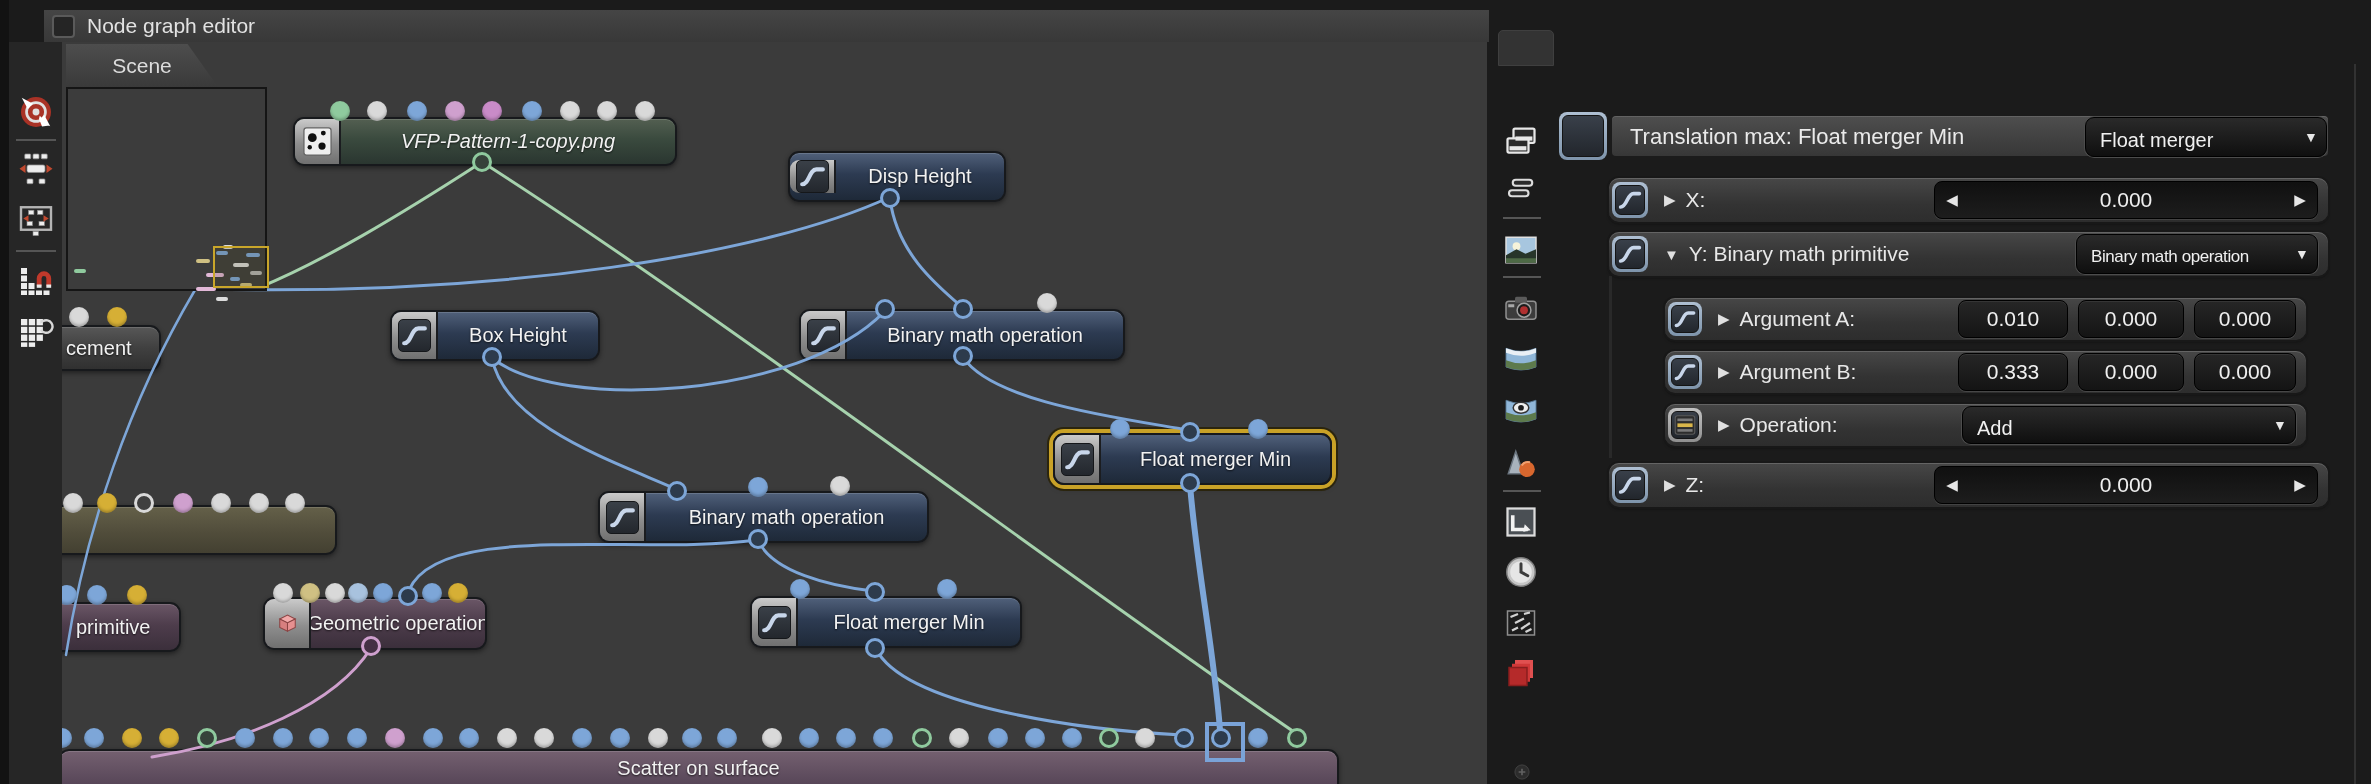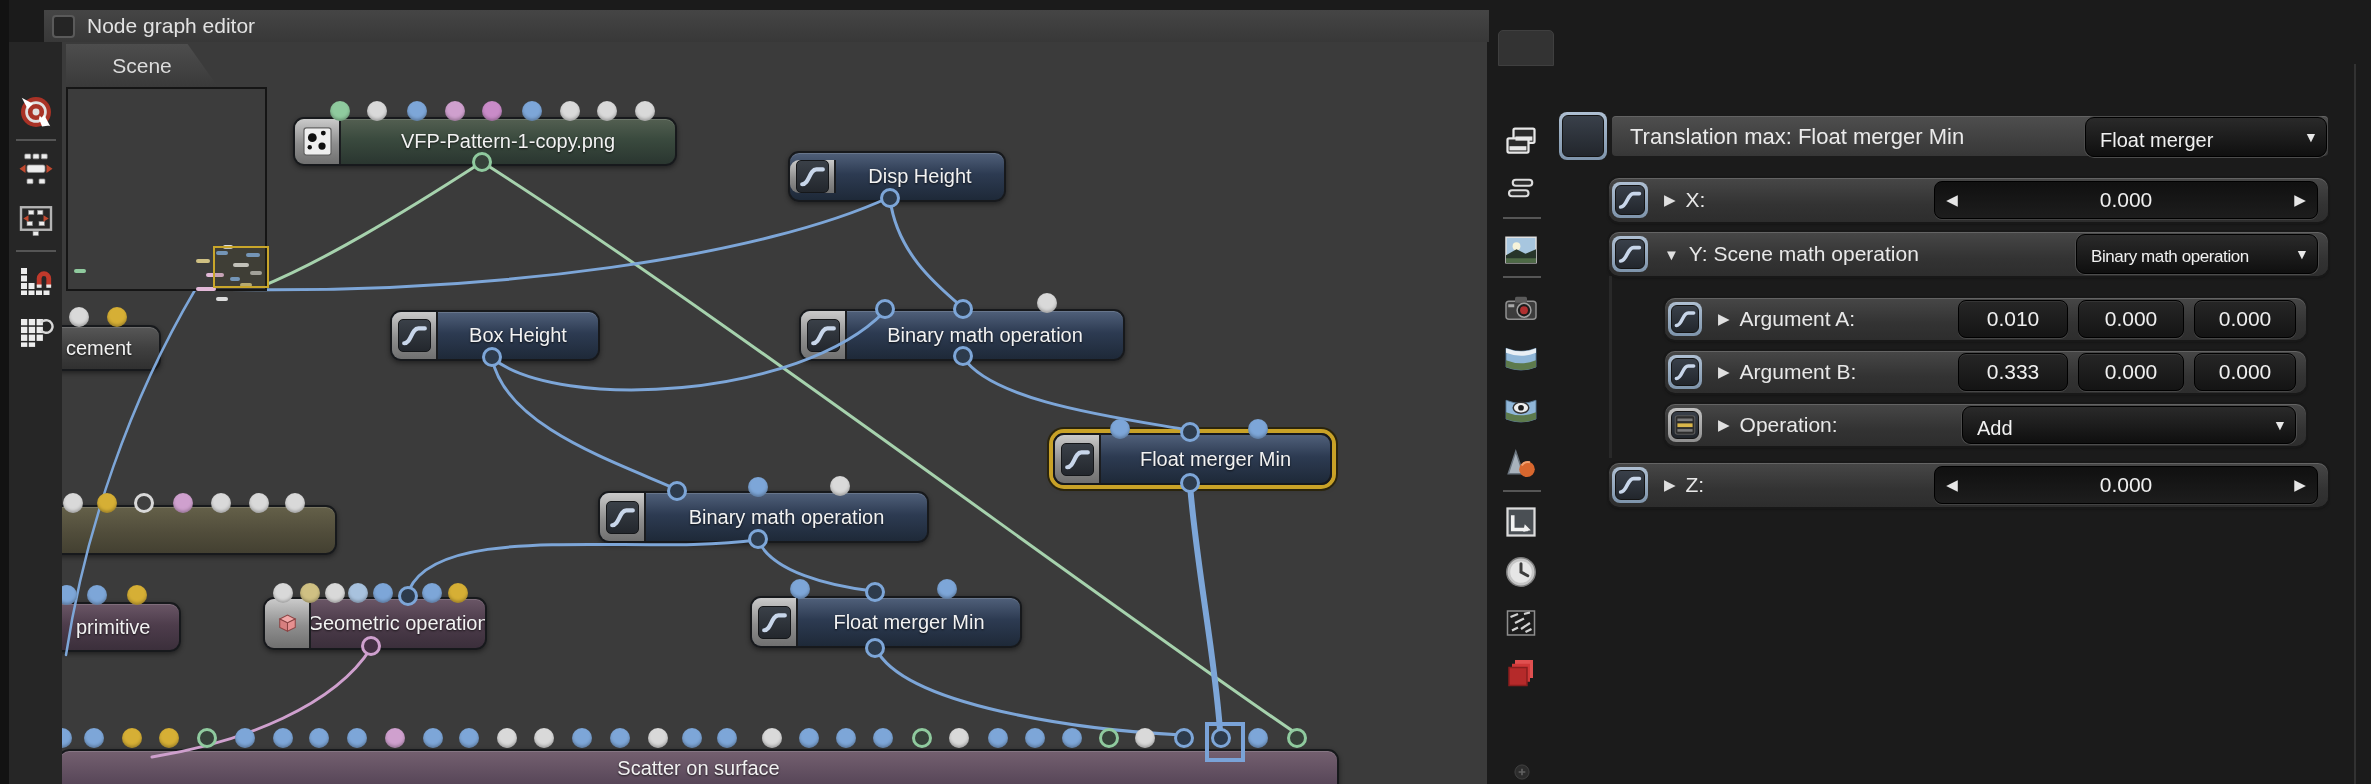--- a/index.html
+++ b/index.html
@@ -29,21 +29,21 @@
   .node{position:absolute;z-index:2;display:flex;align-items:stretch;border-radius:11px;
     border:2px solid #17191c;box-shadow:0 2px 5px rgba(0,0,0,.45), inset 0 1px 0 rgba(255,255,255,.14);
     color:#f2f2f2;font-size:20px;}
   .node .nlabel{flex:1;display:flex;align-items:center;justify-content:center;white-space:nowrap;
     text-shadow:0 1px 2px rgba(0,0,0,.7);overflow:hidden;}
   .nicon{flex:0 0 44px;border-right:2px solid #1b1d20;border-radius:9px 0 0 9px;
     background:linear-gradient(#cacaca,#8e8e8e 55%,#707070);display:flex;align-items:center;justify-content:center;}
   .nicon .gbox{width:31px;height:31px;border-radius:5px;background:linear-gradient(#3a4048,#23272d);
     border:1px solid #15171a;display:flex;align-items:center;justify-content:center;}
   .c-blue{background:linear-gradient(#50607a 0%,#2d3b52 45%,#1e2938 100%);}
-  .c-green{background:linear-gradient(#535f51 0%,#3a4a3e 45%,#2a3630 100%);}
+  .c-green{background:linear-gradient(#535f51 0%,#3a4a3e 45%,#2a3630 100%);font-style:italic;}
   .c-mauve{background:linear-gradient(#6a5666 0%,#4e3d4c 45%,#3b2f3b 100%);}
   .c-mauve2{background:linear-gradient(#746070 0%,#554456 60%,#463847 100%);}
   .c-gray{background:linear-gradient(#575757 0%,#404040 50%,#303030 100%);}
   .c-olive{background:linear-gradient(#646049 0%,#514d3b 55%,#434031 100%);}
   .selected{box-shadow:0 0 0 4px #c9a227, 0 0 0 6px rgba(40,32,4,.8), 0 2px 6px rgba(0,0,0,.5);}
   
   .port{position:absolute;z-index:4;border-radius:50%;box-sizing:border-box;}
   .pbox{position:absolute;z-index:4;width:32px;height:32px;border:4px solid #7aa3d8;background:transparent;}
   
   #insp-tabtop{position:absolute;background:#333;border:1px solid #3f3f3f;border-radius:5px 5px 0 0;}
@@ -519,21 +519,21 @@
         </div>
         <div class="irow" style="left: 1609px; top: 232px; width: 719px; height: 44px;">
           <div class="rowicon ri-blue">
             <span class="gbox" style="width:28px;height:28px;">
               <svg viewBox="0 0 24 24" width="100%" height="100%">
                 <path d="M4 18 C 9.5 18 9.5 6.5 15 6.5 L 20 6.5" stroke="#c8d6ea" stroke-width="3.2" fill="none" stroke-linecap="round"></path>
               </svg>
             </span>
           </div>
           <span class="arrow">▼</span>
-          <span class="rlabel">Y: Scene math operation</span>
+          <span class="rlabel">Y: Binary math primitive</span>
           <div class="drop" style="position: absolute; right: 10px; width: 240px; height: 38px;">
             <span class="dt" style="font-size:17px;letter-spacing:-0.4px;">Binary math operation</span>
             <span class="dc">▼</span>
           </div>
         </div>
         <div class="irow" style="left: 1665px; top: 298px; width: 641px; height: 42px;">
           <div class="rowicon ri-blue">
             <span class="gbox" style="width:26px;height:26px;">
               <svg viewBox="0 0 24 24" width="100%" height="100%">
                 <path d="M4 18 C 9.5 18 9.5 6.5 15 6.5 L 20 6.5" stroke="#c8d6ea" stroke-width="3.2" fill="none" stroke-linecap="round"></path>

